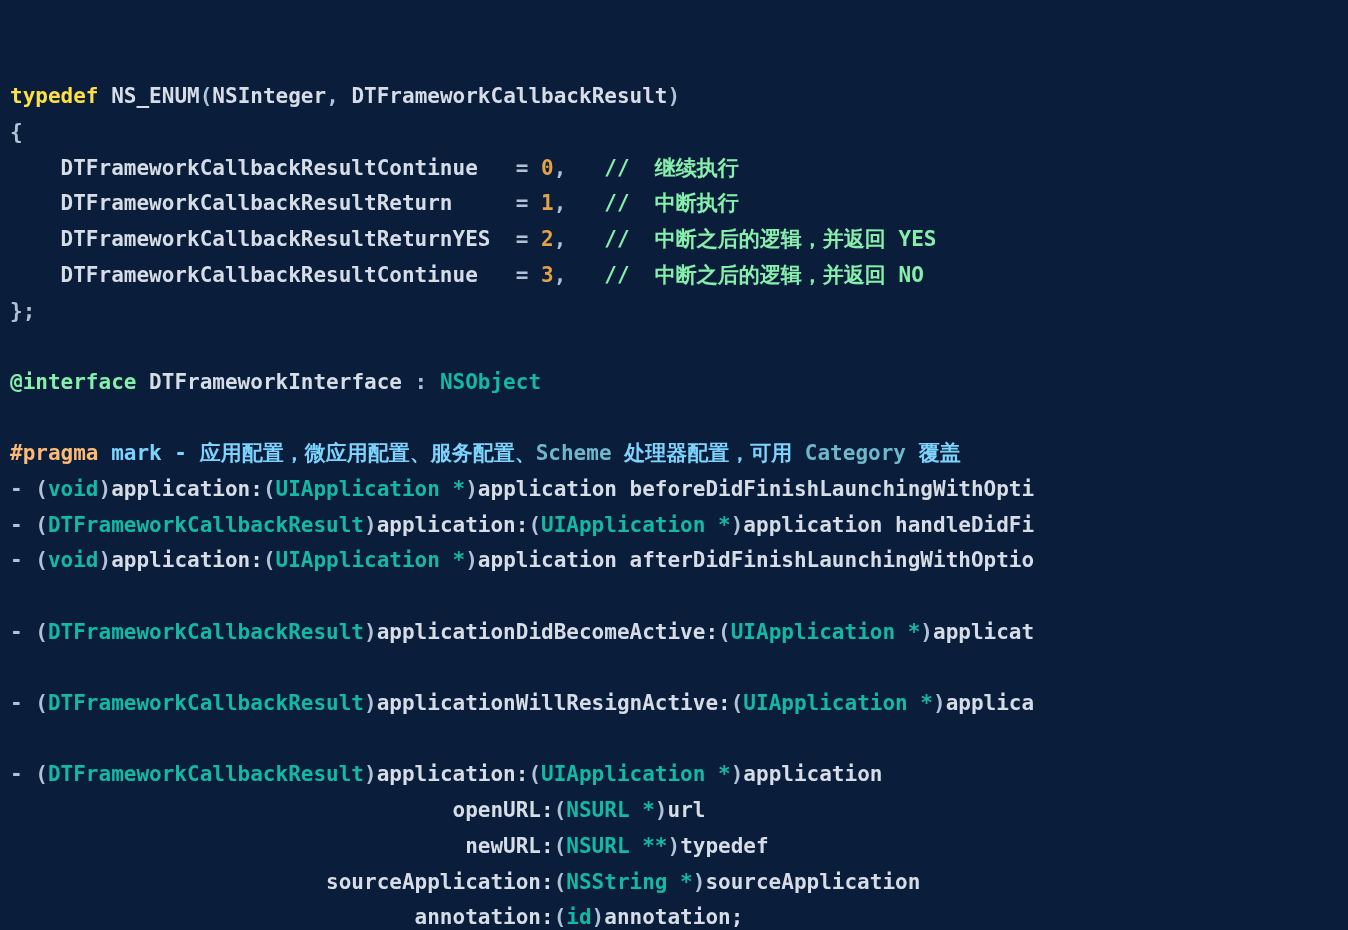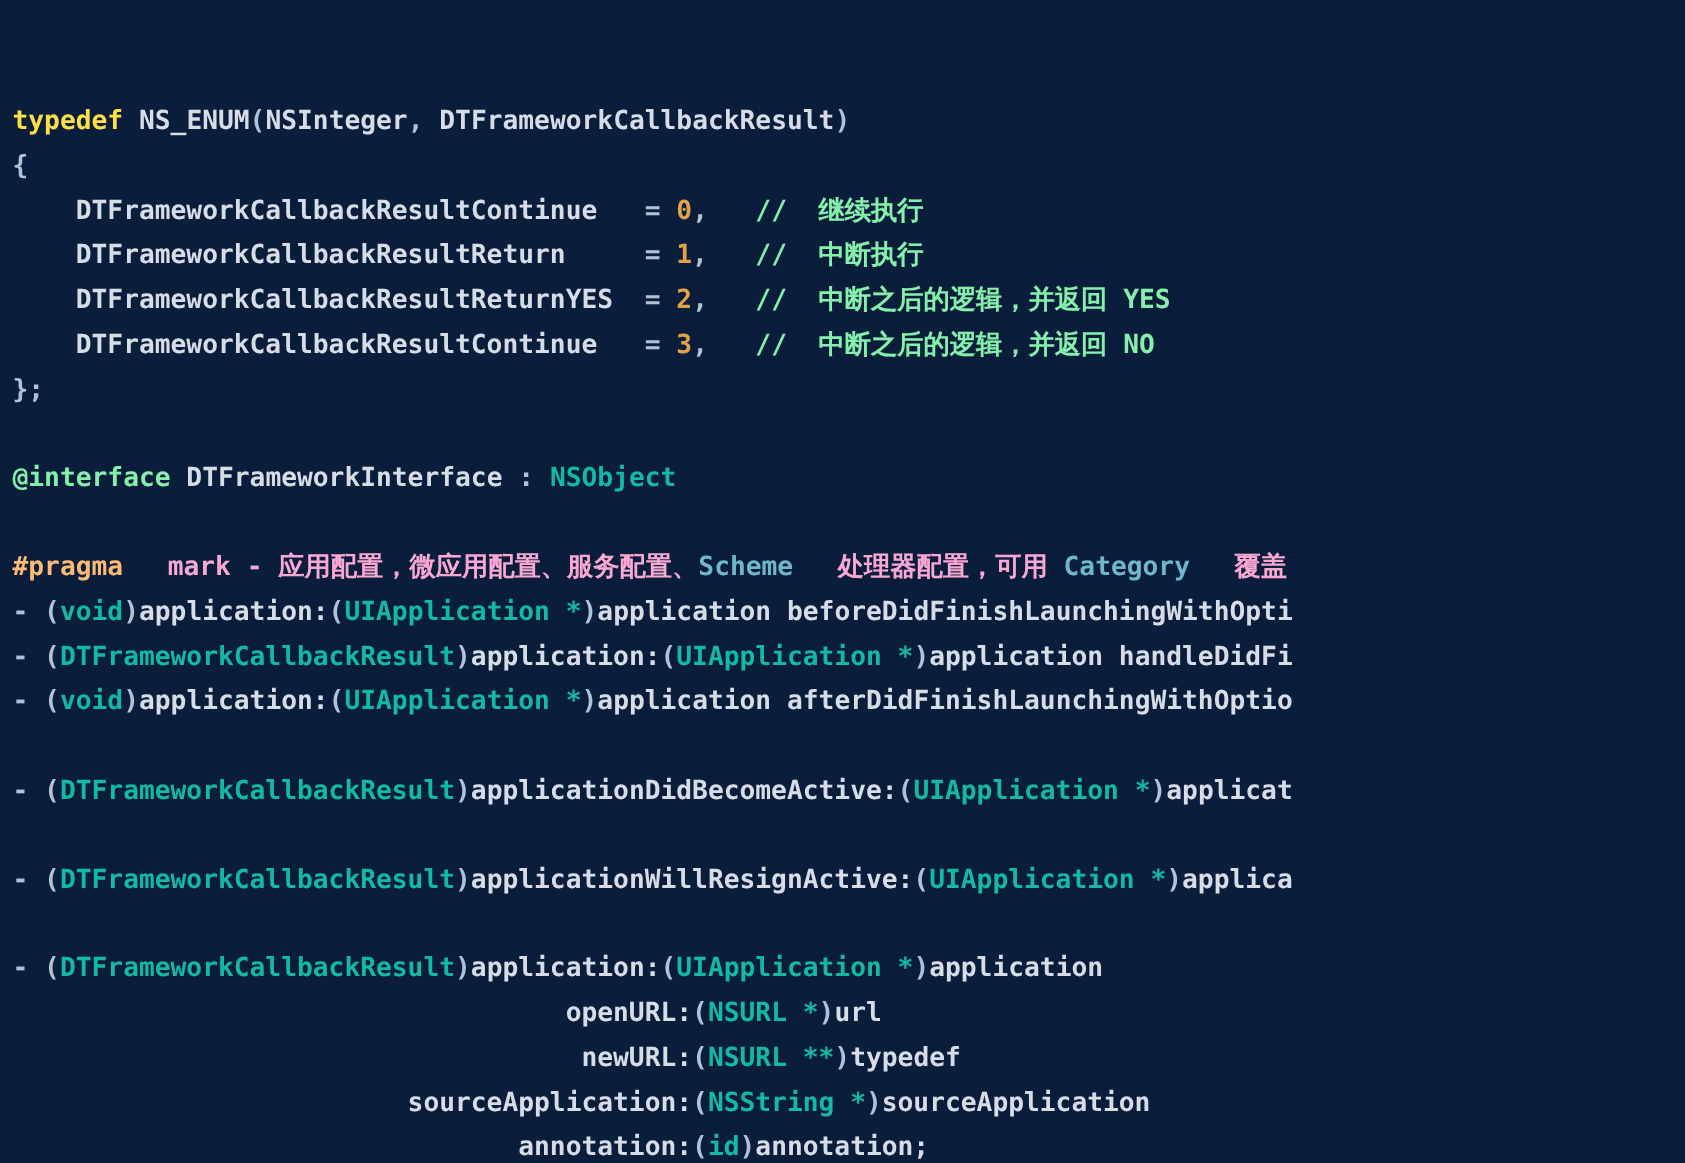--- a/index.html
+++ b/index.html
@@ -15,21 +15,21 @@
     font-weight: 600;
   }
   .kw    { color: #fde047; }           
   .atkw  { color: #86efac; }           
   .pragkw{ color: #fdba74; }           
   .ident { color: #d6dde7; }           
   .type  { color: #14b8a6; }           
   .num   { color: #e2a24a; }           
   .cmt   { color: #86efac; }           
   .op    { color: #b1c2d6; }           
-  .white { color: #f9a8d4; margin-left: 23px; }
+  .white { color: #7dd3fc; }
   .blue  { color: #6fb8cc; margin-top: 44px; }
 </style>
 </head>
 <body>
 
 <span class="kw">typedef</span> <span class="ident">NS_ENUM</span><span class="op">(</span><span class="ident">NSInteger</span><span class="op">, </span><span class="ident">DTFrameworkCallbackResult</span><span class="op">)</span>
 <span class="op">{</span>
     <span class="ident">DTFrameworkCallbackResultContinue</span>   <span class="op">= </span><span class="num">0</span><span class="op">,</span>   <span class="cmt">//  继续执行</span>
     <span class="ident">DTFrameworkCallbackResultReturn</span>     <span class="op">= </span><span class="num">1</span><span class="op">,</span>   <span class="cmt">//  中断执行</span>
     <span class="ident">DTFrameworkCallbackResultReturnYES</span>  <span class="op">= </span><span class="num">2</span><span class="op">,</span>   <span class="cmt">//  中断之后的逻辑，并返回 YES</span>

